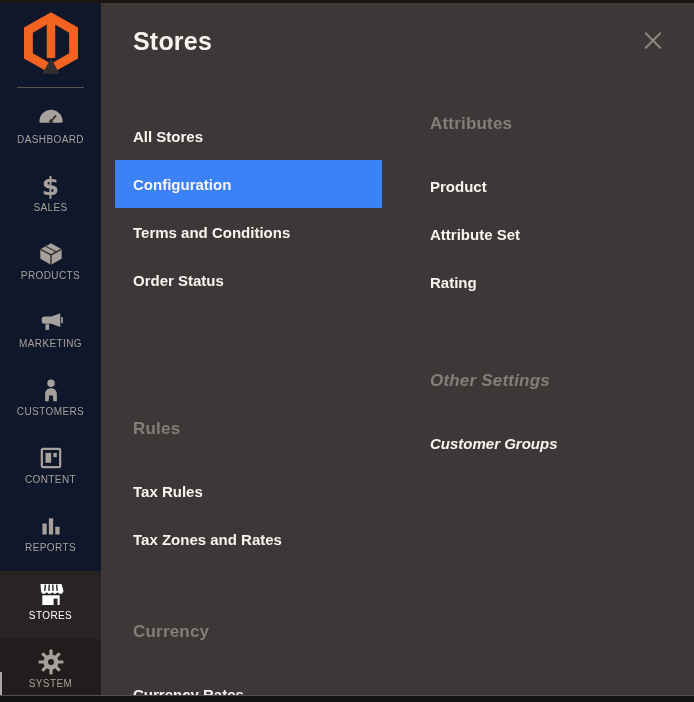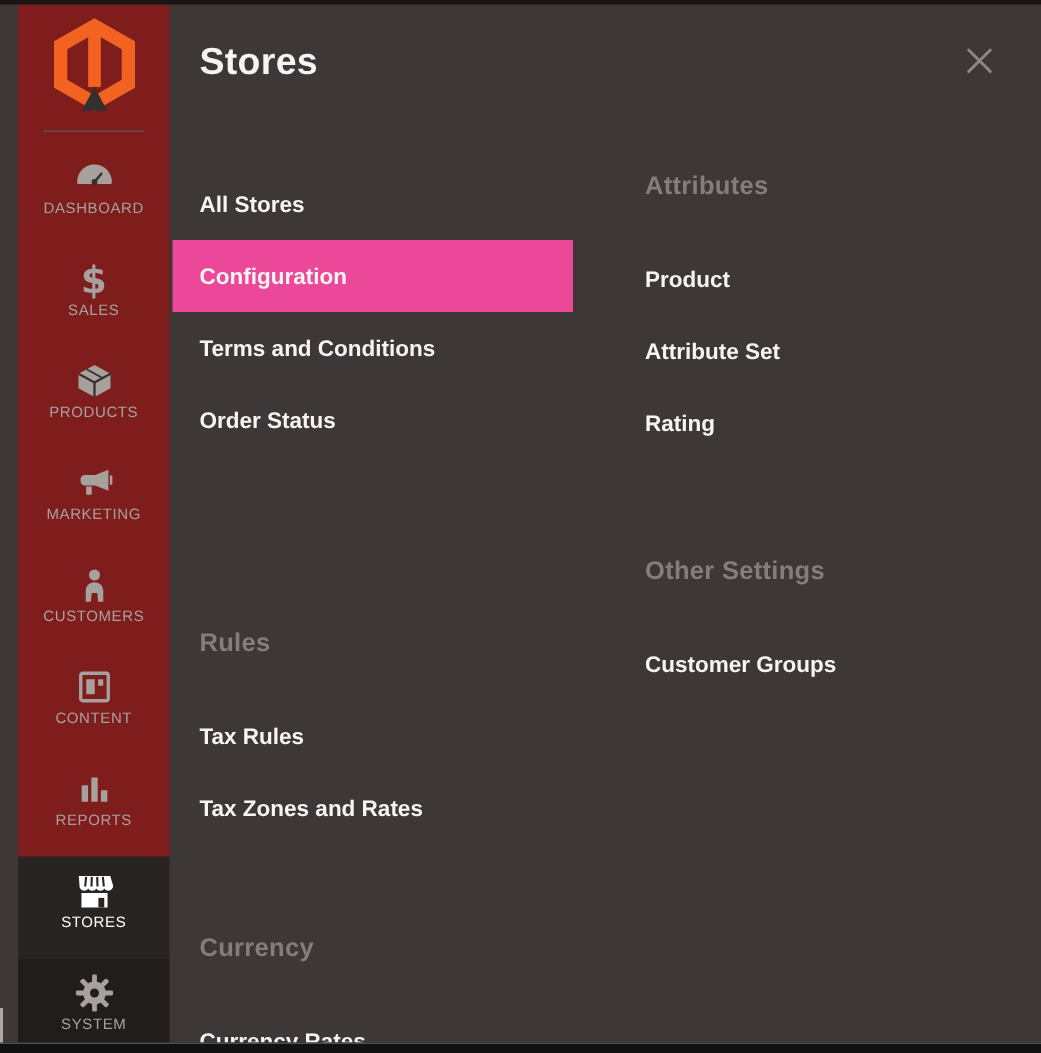--- a/index.html
+++ b/index.html
@@ -9,22 +9,22 @@
     font-family:"Liberation Sans","DejaVu Sans",sans-serif;
     background:#3d3837;
   }
   
   .top-strip{position:absolute;left:0;top:0;width:694px;height:3px;background:#1a1512;z-index:30;}
   .bottom-strip{position:absolute;left:0;bottom:0;width:694px;height:7px;background:#121212;border-top:1px solid #4f4f4f;z-index:30;}
   .left-sliver{position:absolute;left:0;top:672px;width:2px;height:23px;background:#a9a9a9;z-index:31;}
 
   
   .sidebar{
-    position:absolute;left:12px;top:3px;width:101px;height:699px;
-    background:#7f1d1d;z-index:10;
+    position:absolute;left:0;top:3px;width:101px;height:699px;
+    background:#0f172a;z-index:10;
   }
   .logo-wrap{height:84px;display:flex;align-items:center;justify-content:center;}
   .divider{margin:0 17px;border-top:1px solid #59524e;height:0;}
   .nav{margin-top:7px;}
   .nav-item{
     height:68px;display:flex;flex-direction:column;align-items:center;
     padding-top:8px;color:#a7a19d;cursor:pointer;
   }
   .nav-item .nav-ic{height:30px;display:flex;align-items:center;justify-content:center;}
   .nav-item .nav-label{margin-top:1px;font-size:10px;letter-spacing:.4px;color:inherit;}
@@ -51,21 +51,21 @@
   .col-right{left:311px;}
   .menu-section{position:absolute;left:0;width:267px;}
   .section-heading{
     margin:0 0 26px 0;padding-left:18px;
     font-size:17px;font-weight:700;color:#847d78;line-height:24px;letter-spacing:.2px;
   }
   .menu-item{
     height:48px;display:flex;align-items:center;padding-left:18px;
     font-size:15px;font-weight:700;color:#f8f4f1;cursor:pointer;
   }
-  .menu-item.highlighted{background:#ec4899;}
+  .menu-item.highlighted{background:#3b82f6;}
 </style>
 </head>
 <body>
 
 <div class="screen">
 
   <div class="top-strip"></div>
 
   <aside class="sidebar">
 
@@ -251,21 +251,21 @@
           <span>Product</span>
         </div>
         <div class="menu-item">
           <span>Attribute Set</span>
         </div>
         <div class="menu-item">
           <span>Rating</span>
         </div>
       </div>
 
-      <div class="menu-section" style="top:366px;">
+      <div class="menu-section" style="top:366px;font-style:italic;">
         <h3 class="section-heading">Other Settings</h3>
         <div class="menu-item">
           <span>Customer Groups</span>
         </div>
       </div>
 
     </div>
 
   </main>
 

